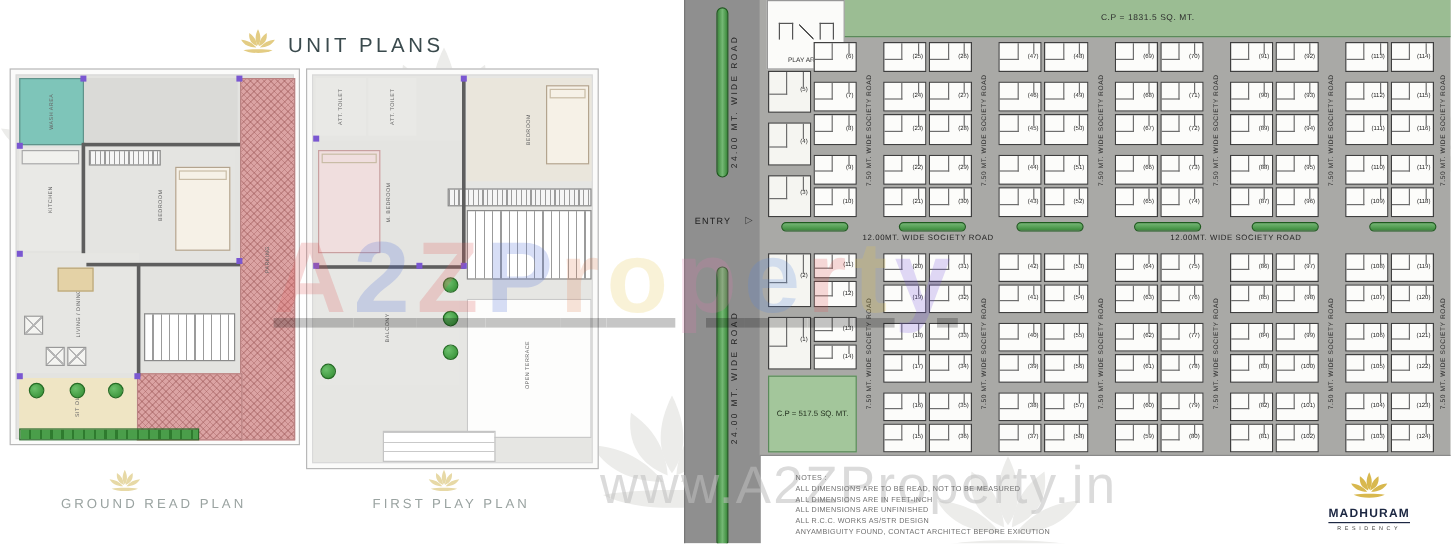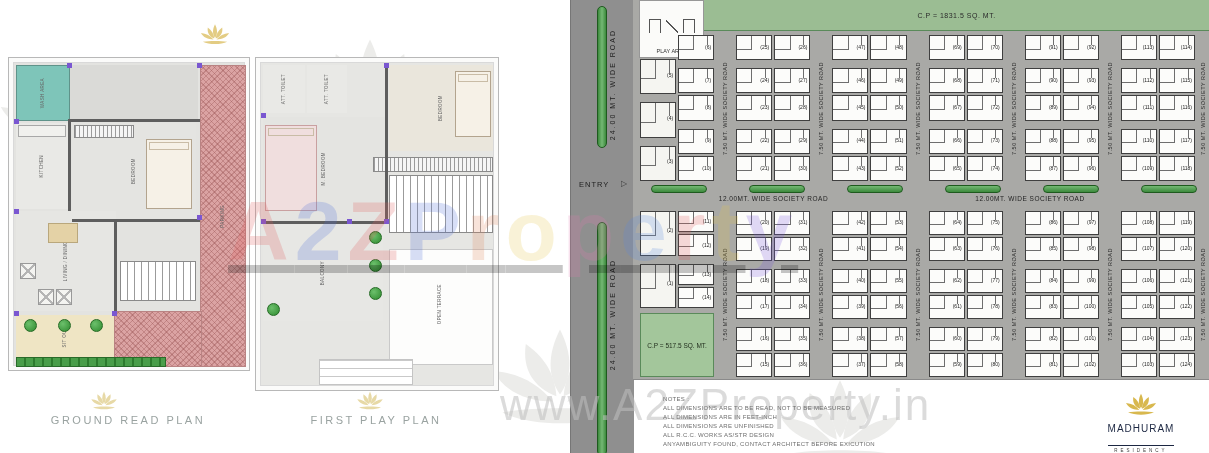--- a/index.html
+++ b/index.html
@@ -102,22 +102,22 @@
   .median-h{width:54px;height:6px;border:1px solid #1e5a1e;border-radius:6px;
             background:linear-gradient(#74b874,#3c8a3c);}
   .mrl{position:absolute;top:13px;font-size:6.5px;color:#242424;letter-spacing:.5px;white-space:nowrap;}
   .mrl-left{left:14%;}
   .mrl-right{left:59%;}
   
   .notes{position:absolute;left:663px;top:395px;z-index:6;color:#6e6e6e;font-size:6px;line-height:1.5;
          letter-spacing:.3px;}
   .logo{position:absolute;left:1100px;top:392px;width:82px;text-align:center;z-index:6;}
   .logo .lotus{width:46px;height:26px;color:#d8b84e;margin:0 auto;}
-  .logo-name{font-size:10px;font-weight:normal;color:#1c2742;letter-spacing:1px;
-             border-bottom:1px solid #1c2742;padding-bottom:11px;display:inline-block;}
+  .logo-name{font-size:10px;font-weight:bold;color:#1c2742;letter-spacing:1px;
+             border-bottom:1px solid #1c2742;padding-bottom:1px;display:inline-block;}
   .logo-sub{font-size:4.5px;letter-spacing:3px;color:#3a3a3a;margin-top:2px;}
 </style>
 </head>
 <body>
 
 <div class="canvas">
 
   <div class="bg-lotus lotus" style="left:-20px;top:60px;width:160px;height:110px;">
       <svg viewBox="0 0 100 64" fill="currentColor" xmlns="http://www.w3.org/2000/svg">
         <path d="M50 4 C43 18 43 30 50 40 C57 30 57 18 50 4Z"></path>
@@ -172,20 +172,21 @@
   <div class="title-lotus lotus">
       <svg viewBox="0 0 100 64" fill="currentColor" xmlns="http://www.w3.org/2000/svg">
         <path d="M50 4 C43 18 43 30 50 40 C57 30 57 18 50 4Z"></path>
         <path d="M31 12 C29 26 35 36 48 41 C47 28 41 19 31 12Z"></path>
         <path d="M69 12 C71 26 65 36 52 41 C53 28 59 19 69 12Z"></path>
         <path d="M13 27 C19 38 31 44 46 44 C38 34 27 28 13 27Z"></path>
         <path d="M87 27 C81 38 69 44 54 44 C62 34 73 28 87 27Z"></path>
         <path d="M18 50 C34 58 66 58 82 50 C66 47 34 47 18 50Z"></path>
       </svg>
     </div>
+  <div class="main-title">UNIT PLANS</div>
 
   <div class="plan" style="left:8px;top:57px;width:240px;height:312px;">
     <div class="plan-inner">
       <div class="room" style="left:2px;top:2px;width:52px;height:54px;background:var(--wash-teal,#7ec5b9);border:1px solid #5f938a;">
         <span class="rlabel">WASH AREA</span>
       </div>
       <div class="room" style="left:56px;top:2px;width:128px;height:54px;background:#dadad7;"></div>
       <div class="room parking" style="left:186px;top:2px;width:44px;height:300px;">
         <span class="rlabel">PARKING</span>
       </div>

